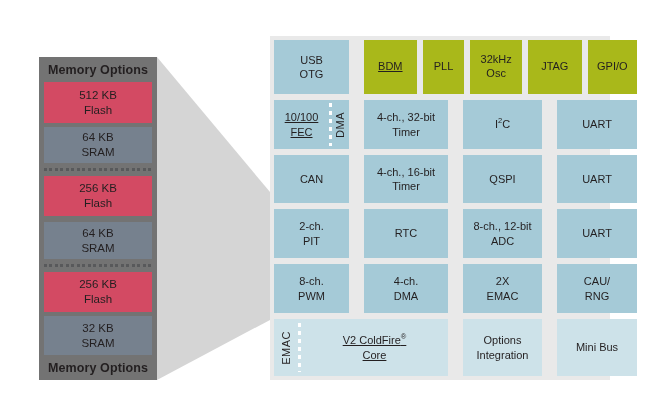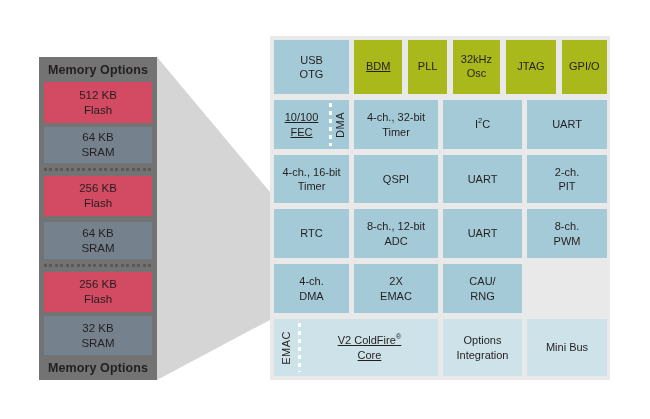--- a/index.html
+++ b/index.html
@@ -34,21 +34,21 @@
     height:3px;margin:5px 0;
     background:repeating-linear-gradient(90deg,#58595b 0 3px,transparent 3px 5.5px);
   }
   
   .soc-panel{
     position:absolute;left:270px;top:36px;width:340px;height:344px;
     background:#e9e9e9;box-sizing:border-box;padding:4px;
     display:grid;
     grid-template-columns:75px 84px 79px 80px;
     grid-template-rows:54px 49px 48px 49px 49px auto;
-    gap:6px 5px;
+    gap:6px 15px;
   }
   .blk{
     display:flex;align-items:center;justify-content:center;
     text-align:center;font-size:11px;line-height:1.3;
   }
   .blue{background:#a5cad7;}
   .ltblue{background:#cde2e9;}
   .green-row{grid-column:2 / 5;display:flex;gap:6px;}
   .green{
     background:#a9b81a;display:flex;align-items:center;justify-content:center;
@@ -151,20 +151,23 @@
     <span class="multiline">4-ch., 32-bit
 Timer</span>
   </div>
   <div class="blk blue">
     <span><span>I</span><sup>2</sup><span>C</span></span>
   </div>
   <div class="blk blue">
     <span>UART</span>
   </div>
 
+  <div class="blk blue">
+    <span>CAN</span>
+  </div>
   <div class="blk blue">
     <span class="multiline">4-ch., 16-bit
 Timer</span>
   </div>
   <div class="blk blue">
     <span>QSPI</span>
   </div>
   <div class="blk blue">
     <span>UART</span>
   </div>

